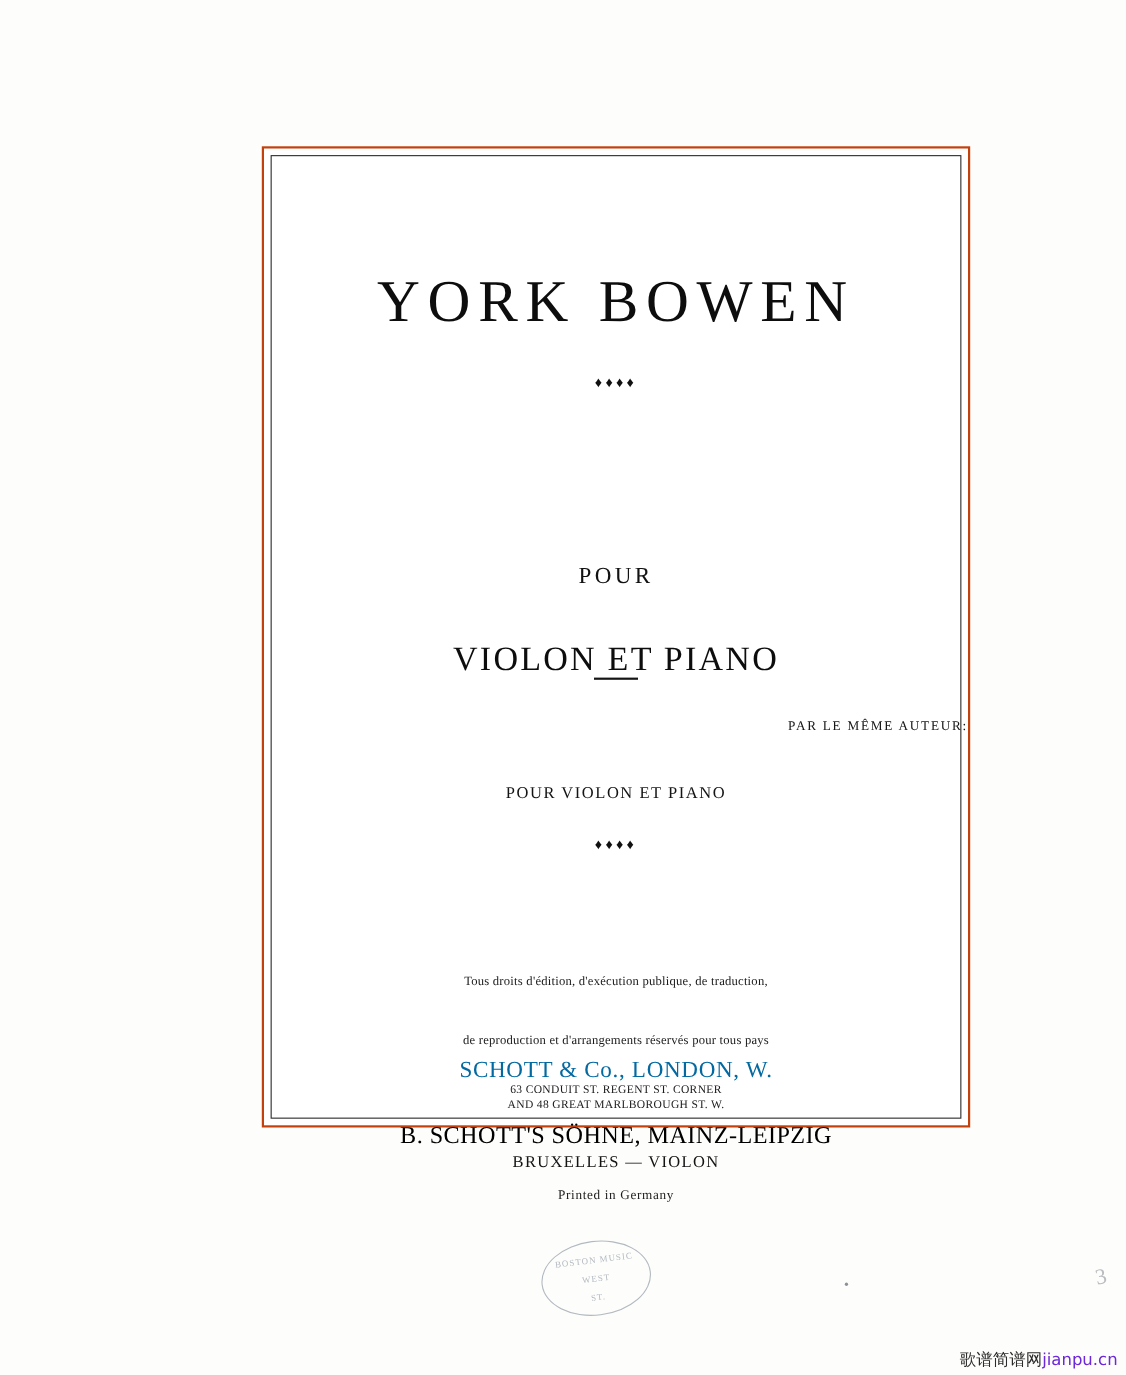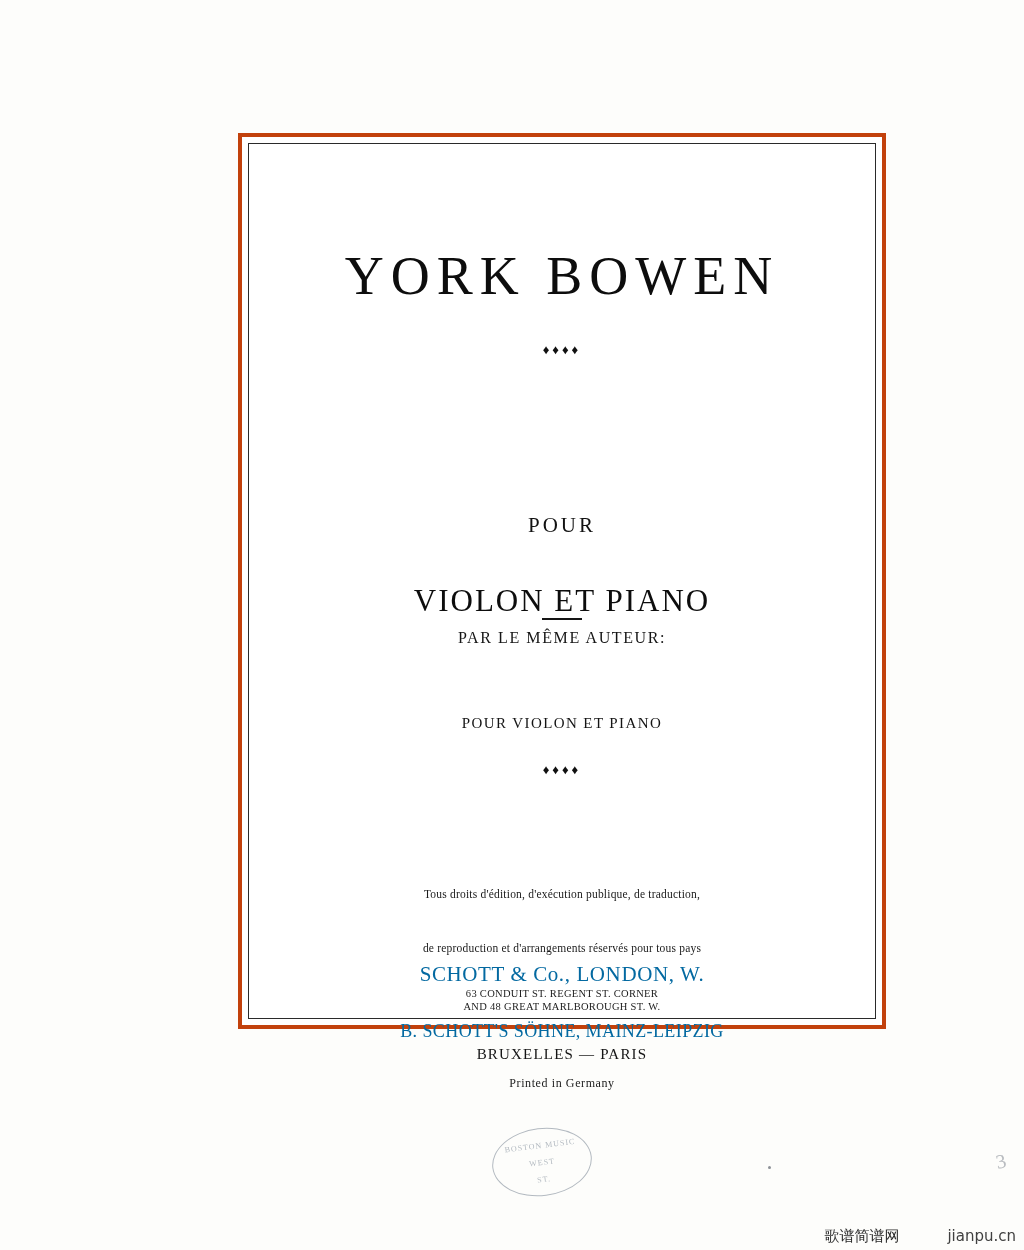--- a/index.html
+++ b/index.html
@@ -23,21 +23,21 @@
     background: #fdfdfb;
   }
 
   
   .frame-outer {
     position: absolute;
     left: 238px;
     top: 133px;
     width: 640px;
     height: 888px;
-    border: 4px solid #c2410c;
+    border: 2px solid #c2410c;
     background: #ffffff;
   }
   .frame-inner {
     position: absolute;
     left: 6px;
     top: 6px;
     right: 6px;
     bottom: 6px;
     border: 1px solid #2a2a2a;
   }
@@ -111,26 +111,27 @@
     top: 481px;
     left: 50%;
     margin-left: -20px;
     width: 40px;
     height: 2px;
     background: #151515;
   }
 
   .byline {
     position: absolute;
-    top: 492px;
-    left: 0;
-    right: 0;
-    font-size: 16px;
+    top: 518px;
+    left: 0;
+    right: 0;
+    font-size: 12px;
     letter-spacing: 1.6px;
     color: #151515;
+    text-align: right;
   }
 
   .other-work {
     position: absolute;
     top: 542px;
     left: 0;
     right: 0;
     font-size: 27px;
     letter-spacing: 1.5px;
     color: #0d0d0d;
@@ -164,23 +165,23 @@
     letter-spacing: 0.6px;
     color: #0369a1;
     margin-top: 5px;
   }
   .addr-1, .addr-2 {
     font-size: 10.5px;
     letter-spacing: 0.3px;
     color: #1c1c1c;
   }
   .publisher-second {
-    font-size: 18px;
+    font-size: 22px;
     letter-spacing: 0.4px;
-    color: #0369a1;
+    color: #000000;
     margin-top: 7px;
   }
   .cities {
     font-size: 15px;
     letter-spacing: 1.2px;
     color: #141414;
     margin-top: 2px;
   }
   .printed {
     font-size: 12px;
@@ -233,21 +234,21 @@
   .watermark {
     position: absolute;
     right: 8px;
     bottom: 4px;
     font-size: 15px;
     font-family: "DejaVu Sans", sans-serif;
     letter-spacing: 0px;
     white-space: nowrap;
   }
   .watermark .cn { color: #2b2b2b; }
-  .watermark .dom { color: #404040; padding-left: 48px; }
+  .watermark .dom { color: #6d28d9; }
 </style>
 </head>
 <body>
 
 <div class="scan"></div>
 
 <div class="frame-outer">
   <div class="frame-inner"></div>
 
   <div class="content">
@@ -270,21 +271,21 @@
 
     <div class="diamonds d2">♦♦♦♦</div>
 
     <div class="imprint">
       <div class="rights-1">Tous droits d'édition, d'exécution publique, de traduction,</div>
       <div class="rights-2">de reproduction et d'arrangements réservés pour tous pays</div>
       <div class="publisher-main">SCHOTT &amp; Co., LONDON, W.</div>
       <div class="addr-1">63 CONDUIT ST. REGENT ST. CORNER</div>
       <div class="addr-2">AND 48 GREAT MARLBOROUGH ST. W.</div>
       <div class="publisher-second">B. SCHOTT'S SÖHNE, MAINZ-LEIPZIG</div>
-      <div class="cities">BRUXELLES — PARIS</div>
+      <div class="cities">BRUXELLES — VIOLON</div>
       <div class="printed">Printed in Germany</div>
     </div>
 
   </div>
 </div>
 
 <div class="stamp">
   <div class="l1">BOSTON MUSIC</div>
   <div class="l2">WEST</div>
   <div class="l3">ST.</div>

